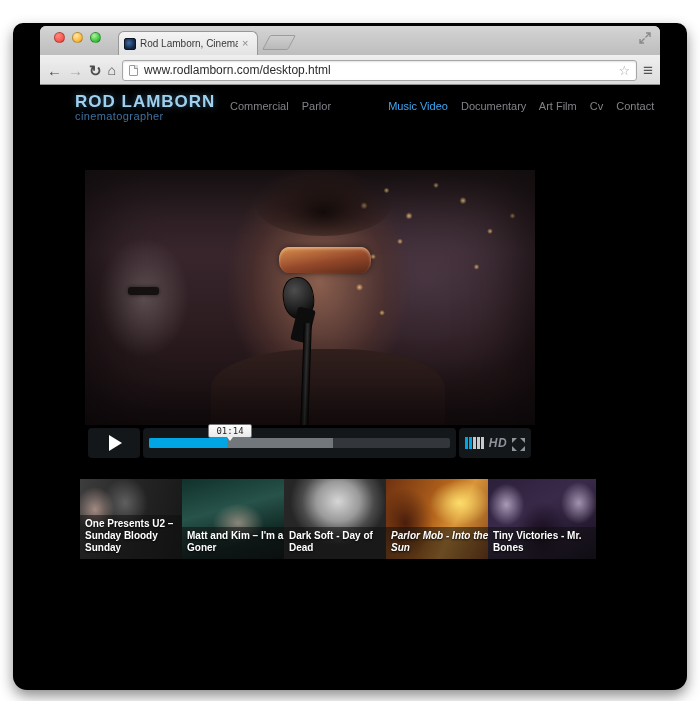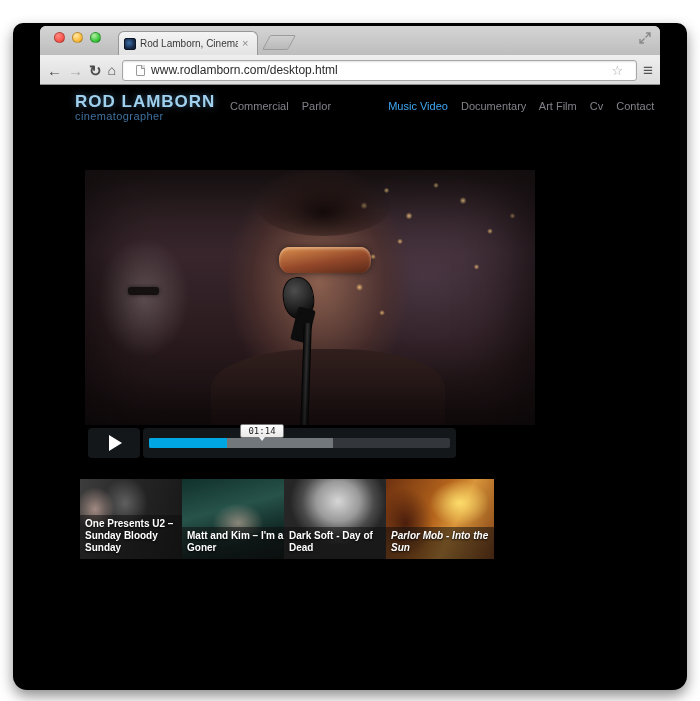--- a/index.html
+++ b/index.html
@@ -30,21 +30,21 @@
             background:linear-gradient(#cfcfcf,#b9b9b9); border:1px solid #9b9b9b; border-radius:2px; }
   .expand { position:absolute; right:9px; top:6px; width:12px; height:12px; }
   .expand svg { display:block; }
 
   .toolbar { position:relative; height:30px; background:linear-gradient(#efefef,#dcdcdc);
              display:flex; align-items:center; padding:0 7px; gap:6px; }
   .navbtn { font-size:15px; line-height:1; color:#4c4c4c; font-weight:bold; }
   .navbtn.disabled { color:#a5a5a5; }
   .homebtn { font-size:14px; color:#4c4c4c; }
   .urlfield { flex:1; height:21px; background:#fff; border:1px solid #a6a6a6; border-radius:3px;
-              display:flex; align-items:center; padding:0 13px; gap:6px;
+              display:flex; align-items:center; padding:0 6px; gap:6px;
               box-shadow:inset 0 1px 2px rgba(0,0,0,.12); }
   .docicon { width:9px; height:11px; background:#fdfdfd; border:1px solid #9a9a9a; border-radius:1px;
              position:relative; flex:0 0 9px; }
   .docicon::after { content:""; position:absolute; right:-1px; top:-1px; width:3px; height:3px;
                     background:#dcdcdc; border-left:1px solid #9a9a9a; border-bottom:1px solid #9a9a9a; }
   .urltext { font-size:12px; color:#2b2b2b; white-space:nowrap; flex:1; }
   .star { font-size:13px; color:#a8a8a8; line-height:1; }
   .menubtn { font-size:17px; color:#555; line-height:1; font-weight:bold; }
 
   
@@ -103,21 +103,21 @@
   .played { position:absolute; left:0; top:0; height:10px; background:#00a6e4; }
   .rightcluster { left:459px; top:428px; width:72px; height:30px; display:flex; align-items:center; justify-content:center; gap:5px; }
   .volbars { display:flex; align-items:center; gap:1px; }
   .volbars i { display:block; width:3px; height:12px; background:#c6cacd; }
   .volbars i.on { background:#00a6e4; }
   .hdlabel { font-size:12px; font-weight:bold; font-style:italic; color:#8d949a; letter-spacing:.5px; }
   .fsicon { width:13px; height:13px; }
   .tooltip { position:absolute; left:208px; top:424px; width:44px; height:14px;
              background:linear-gradient(#fefefe,#e9e9e9); border:1px solid #777; border-radius:2px;
              font-family:"DejaVu Sans Mono", monospace; font-size:9px; color:#1c1c1c;
-             display:flex; align-items:center; justify-content:center; z-index:5;margin-left:32px; }
+             display:flex; align-items:center; justify-content:center; z-index:5; }
   .tooltip::after { content:""; position:absolute; left:50%; bottom:-4px; margin-left:-3px;
              border-left:3px solid transparent; border-right:3px solid transparent; border-top:4px solid #f2f2f2; }
 
   
   .thumb { position:absolute; top:479px; width:108px; height:80px; overflow:hidden; background:#111; cursor:pointer; }
   .t1 { left:80px; }  .t2 { left:182px;padding-left:28px; } .t3 { left:284px; } .t4 { left:386px;font-style:italic; } .t5 { left:488px; }
   .thumb-art { position:absolute; inset:0; }
   .t1 .thumb-art { background:
       radial-gradient(ellipse 26px 30px at 14% 38%, rgba(190,160,150,.8), rgba(30,25,25,0) 75%),
       radial-gradient(ellipse 30px 34px at 42% 30%, rgba(150,150,150,.5), rgba(20,20,20,0) 75%),
@@ -204,30 +204,54 @@
   <div class="ctl playbtn">
     <span class="playtri"></span>
   </div>
   <div class="ctl progress">
     <div class="track">
       <div class="loaded" id="loadedbar" style="width: 61%;"></div>
       <div class="played" id="playedbar" style="width: 26%; background: rgb(0, 166, 228);"></div>
     </div>
   </div>
   <div class="tooltip">01:14</div>
+  <div class="ctl rightcluster">
+    <span class="volbars" id="volbars">
+        <i class="on" style="background: rgb(0, 166, 228);"></i>
+        <i class="on" style="background: rgb(0, 166, 228);"></i>
+        <i></i>
+        <i></i>
+        <i></i>
+      </span>
+    <span class="hdlabel">HD</span>
+    <span class="fsicon">
+      <svg width="13" height="13" viewBox="0 0 13 13">
+        <g fill="#8d949a">
+          <path d="M0 0 L5 0 L0 5 Z"></path>
+            <path d="M13 0 L13 5 L8 0 Z"></path>
+          <path d="M0 13 L0 8 L5 13 Z"></path>
+            <path d="M13 13 L8 13 L13 8 Z"></path>
+        </g>
+      </svg>
+    </span>
+  </div>
 
   <div class="thumb t1">
     <div class="thumb-art"></div>
     <div class="thumb-caption">One Presents U2 – Sunday Bloody Sunday</div>
   </div>
   <div class="thumb t2">
     <div class="thumb-art"></div>
     <div class="thumb-caption">Matt and Kim – I'm a Goner</div>
   </div>
   <div class="thumb t3">
     <div class="thumb-art"></div>
     <div class="thumb-caption">Dark Soft - Day of Dead</div>
   </div>
   <div class="thumb t4">
     <div class="thumb-art"></div>
     <div class="thumb-caption">Parlor Mob - Into the Sun</div>
   </div>
+  <div class="thumb t5">
+    <div class="thumb-art"></div>
+    <div class="thumb-caption">Tiny Victories - Mr. Bones</div>
+  </div>
 </div>
 
 </body></html>

